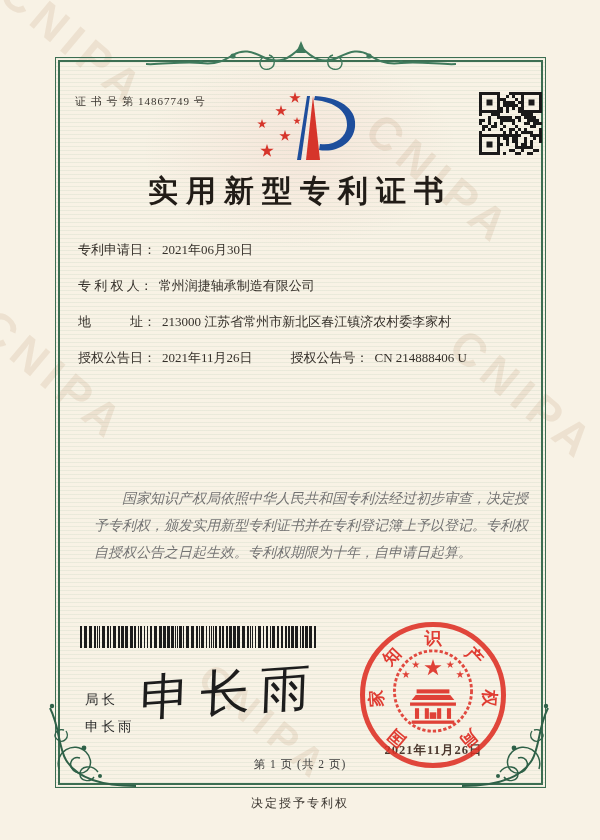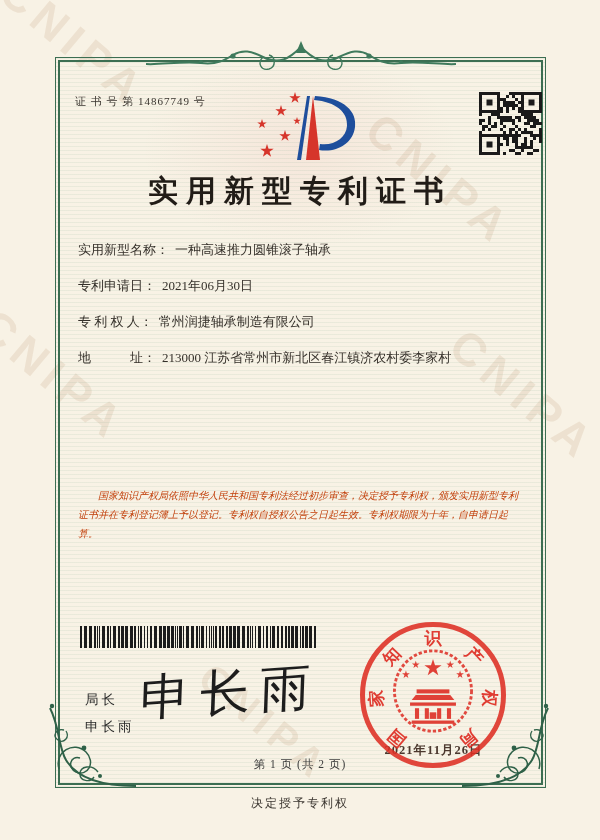--- a/index.html
+++ b/index.html
@@ -43,22 +43,22 @@
   .cert-no{left:75px;top:94px;font-size:11px;letter-spacing:1px;color:#3a352f;}
   .logo{left:250px;top:90px;width:122px;height:74px;}
   .qr{left:479px;top:92px;width:63px;height:63px;}
   .title{left:0;right:0;top:171px;text-align:center;font-size:30px;font-weight:700;
     letter-spacing:8px;color:#211c17;}
   .fields{left:78px;top:243px;width:450px;font-size:13px;}
   .field-row{height:14px;line-height:14px;margin-bottom:22px;white-space:nowrap;}
   .field-row .lbl{margin-right:6px;}
   .grant-row{display:flex;}
   .grant-row .pair2{margin-left:38px;}
-  .paras{left:78px;top:486px;width:446px;font-size:10px;line-height:1.92;
-    font-style:italic;color:#c2410c;}
+  .paras{left:94px;top:486px;width:446px;font-size:14px;line-height:1.92;
+    font-style:italic;color:#737373;}
   .paras p{margin:0 0 3px 0;text-indent:2em;}
   .barcode{left:80px;top:626px;width:246px;height:22px;font-size:0;}
   .barcode i{display:inline-block;height:22px;background:#1c1c1c;vertical-align:top;}
   .issuer{left:85px;top:686px;font-size:13.5px;line-height:27px;letter-spacing:3px;color:#2b2b2b;}
   .signature{left:140px;top:658px;width:220px;font-size:50px;color:#1d1d1d;
     letter-spacing:10px;transform:rotate(-4deg) skewX(-6deg);font-weight:400;white-space:nowrap;}
   
   .seal{left:360px;top:622px;width:146px;height:146px;z-index:5;color:rgba(221,45,35,0.92);}
   .seal-ring{position:absolute;inset:0;border:5px solid rgba(221,45,35,0.88);border-radius:50%;}
   .seal-ring-text{position:absolute;inset:0;}
@@ -293,30 +293,35 @@
       <rect x="43.5" y="1.5" width="18" height="18" fill="none" stroke="#1a1a1a" stroke-width="3"></rect>
       <rect x="49.5" y="7.5" width="6" height="6"></rect>
       <rect x="1.5" y="43.5" width="18" height="18" fill="none" stroke="#1a1a1a" stroke-width="3"></rect>
       <rect x="7.5" y="49.5" width="6" height="6"></rect>
     </svg></div>
 
 <div class="abs content title">实用新型专利证书</div>
 
 <div class="abs content fields">
   <div class="field-row">
-    <span class="lbl">实用新型名称：</span><span>一种高速推力圆锥滚子轴承</span>
-  </div>
-  <div class="field-row">
     <span class="lbl">专利申请日：</span><span>2021年06月30日</span>
   </div>
   <div class="field-row">
     <span class="lbl">专 利 权 人：</span><span>常州润捷轴承制造有限公司</span>
   </div>
   <div class="field-row">
     <span class="lbl">地　　　址：</span><span>213000 江苏省常州市新北区春江镇济农村委李家村</span>
+  </div>
+  <div class="field-row grant-row">
+    <span>
+      <span class="lbl">授权公告日：</span><span>2021年11月26日</span>
+    </span>
+    <span class="pair2">
+      <span class="lbl">授权公告号：</span><span>CN 214888406 U</span>
+    </span>
   </div>
 </div>
 
 <div class="abs content paras">
   <p>国家知识产权局依照中华人民共和国专利法经过初步审查，决定授予专利权，颁发实用新型专利证书并在专利登记簿上予以登记。专利权自授权公告之日起生效。专利权期限为十年，自申请日起算。</p>
 </div>
 
 <div class="abs content barcode"><i style="width: 2px; margin-right: 2px;"></i><i style="width: 3px; margin-right: 2px;"></i><i style="width: 3px; margin-right: 2px;"></i><i style="width: 2px; margin-right: 1px;"></i><i style="width: 1px; margin-right: 1px;"></i><i style="width: 1px; margin-right: 2px;"></i><i style="width: 3px; margin-right: 2px;"></i><i style="width: 2px; margin-right: 1px;"></i><i style="width: 1px; margin-right: 2px;"></i><i style="width: 3px; margin-right: 2px;"></i><i style="width: 2px; margin-right: 1px;"></i><i style="width: 3px; margin-right: 1px;"></i><i style="width: 3px; margin-right: 2px;"></i><i style="width: 3px; margin-right: 1px;"></i><i style="width: 2px; margin-right: 2px;"></i><i style="width: 1px; margin-right: 1px;"></i><i style="width: 2px; margin-right: 2px;"></i><i style="width: 1px; margin-right: 2px;"></i><i style="width: 1px; margin-right: 2px;"></i><i style="width: 2px; margin-right: 2px;"></i><i style="width: 3px; margin-right: 2px;"></i><i style="width: 3px; margin-right: 1px;"></i><i style="width: 3px; margin-right: 1px;"></i><i style="width: 3px; margin-right: 1px;"></i><i style="width: 3px; margin-right: 1px;"></i><i style="width: 1px; margin-right: 1px;"></i><i style="width: 1px; margin-right: 1px;"></i><i style="width: 3px; margin-right: 1px;"></i><i style="width: 1px; margin-right: 2px;"></i><i style="width: 3px; margin-right: 2px;"></i><i style="width: 3px; margin-right: 2px;"></i><i style="width: 2px; margin-right: 1px;"></i><i style="width: 1px; margin-right: 1px;"></i><i style="width: 3px; margin-right: 2px;"></i><i style="width: 1px; margin-right: 2px;"></i><i style="width: 1px; margin-right: 1px;"></i><i style="width: 1px; margin-right: 1px;"></i><i style="width: 1px; margin-right: 1px;"></i><i style="width: 2px; margin-right: 2px;"></i><i style="width: 2px; margin-right: 1px;"></i><i style="width: 2px; margin-right: 2px;"></i><i style="width: 2px; margin-right: 1px;"></i><i style="width: 3px; margin-right: 1px;"></i><i style="width: 3px; margin-right: 1px;"></i><i style="width: 3px; margin-right: 2px;"></i><i style="width: 3px; margin-right: 2px;"></i><i style="width: 2px; margin-right: 1px;"></i><i style="width: 1px; margin-right: 1px;"></i><i style="width: 1px; margin-right: 2px;"></i><i style="width: 1px; margin-right: 2px;"></i><i style="width: 3px; margin-right: 2px;"></i><i style="width: 1px; margin-right: 2px;"></i><i style="width: 2px; margin-right: 2px;"></i><i style="width: 1px; margin-right: 1px;"></i><i style="width: 3px; margin-right: 2px;"></i><i style="width: 2px; margin-right: 2px;"></i><i style="width: 2px; margin-right: 2px;"></i><i style="width: 2px; margin-right: 1px;"></i><i style="width: 2px; margin-right: 1px;"></i><i style="width: 3px; margin-right: 1px;"></i><i style="width: 3px; margin-right: 2px;"></i><i style="width: 1px; margin-right: 1px;"></i><i style="width: 2px; margin-right: 1px;"></i><i style="width: 3px; margin-right: 1px;"></i><i style="width: 3px; margin-right: 2px;"></i><i style="width: 2px; margin-right: 2px;"></i></div>
 
 <div class="abs content issuer">

